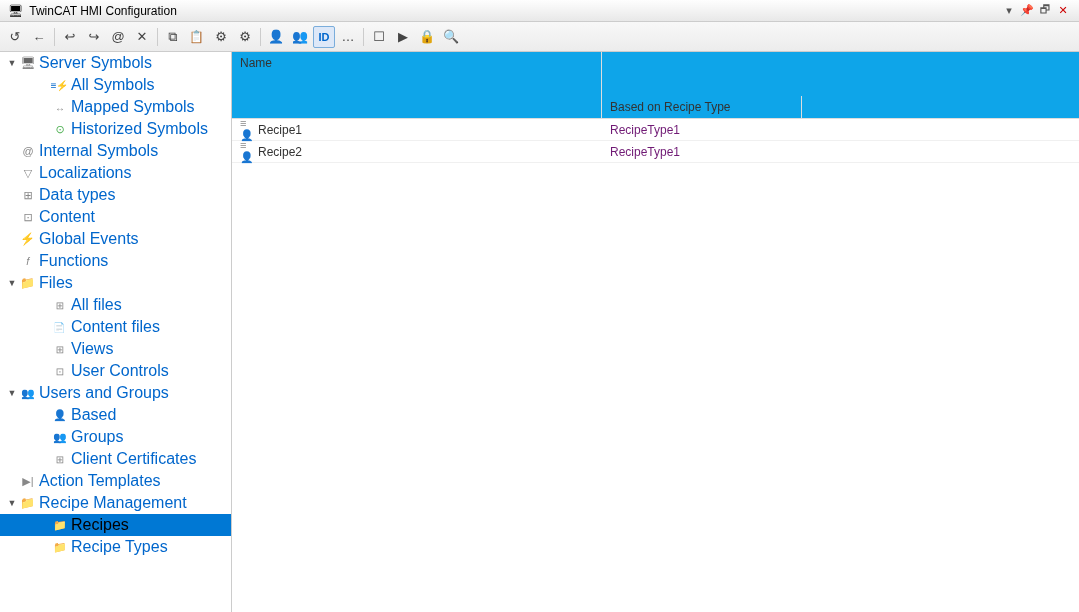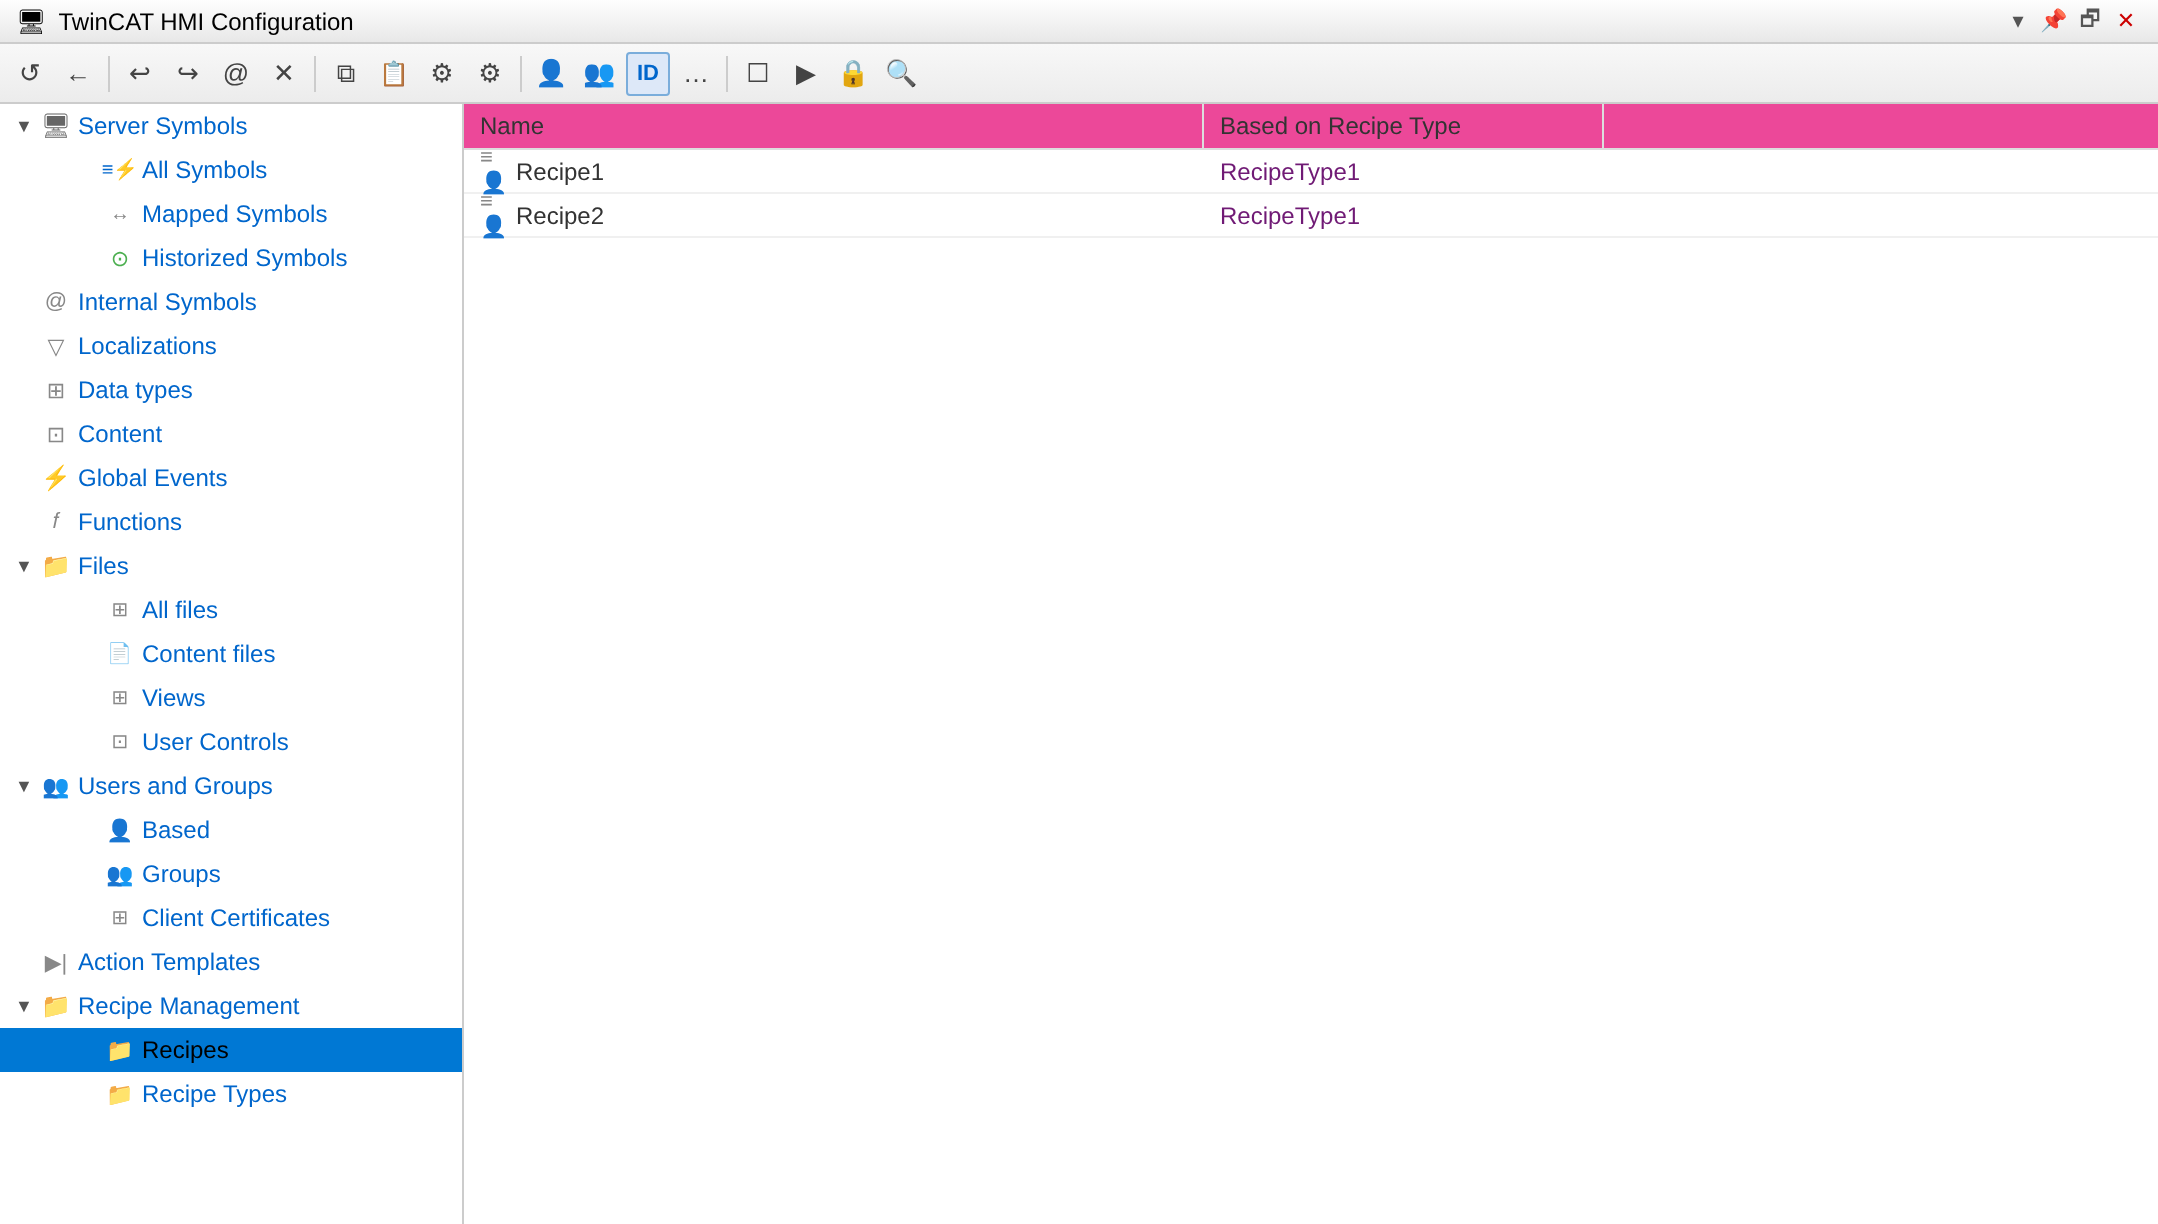--- a/index.html
+++ b/index.html
@@ -143,50 +143,50 @@
     .tree-icon {
       width: 16px;
       height: 16px;
       display: flex;
       align-items: center;
       justify-content: center;
       flex-shrink: 0;
       margin-right: 3px;
     }
     .item-label {
-      font-size: 12px;
+      font-size: 16px;
       color: #0066cc;
     }
     .tree-item.selected .item-label {
       color: #000000;
     }
     .indent-2 { padding-left: 36px; }
     
     .icon-server { color: #666; }
     .icon-folder { color: #e8a000; }
     .content-panel {
       flex: 1;
       background: white;
       display: flex;
       flex-direction: column;
     }
     .content-header {
       display: flex;
       border-bottom: 1px solid #ddd;
-      background: #ec4899;
+      background: #0ea5e9;
     }
     .col-header {
       padding: 4px 8px;
       font-size: 12px;
       color: #333;
       font-weight: normal;
       border-right: 1px solid #ddd;
     }
     .col-name { width: 370px; }
-    .col-recipe-type { width: 200px; }
+    .col-recipe-type { width: 200px; margin-top: 44px; }
     .content-rows {
       flex: 1;
       overflow-y: auto;
     }
     .content-row {
       display: flex;
       align-items: center;
       height: 22px;
       border-bottom: 1px solid #f0f0f0;
       cursor: pointer;

